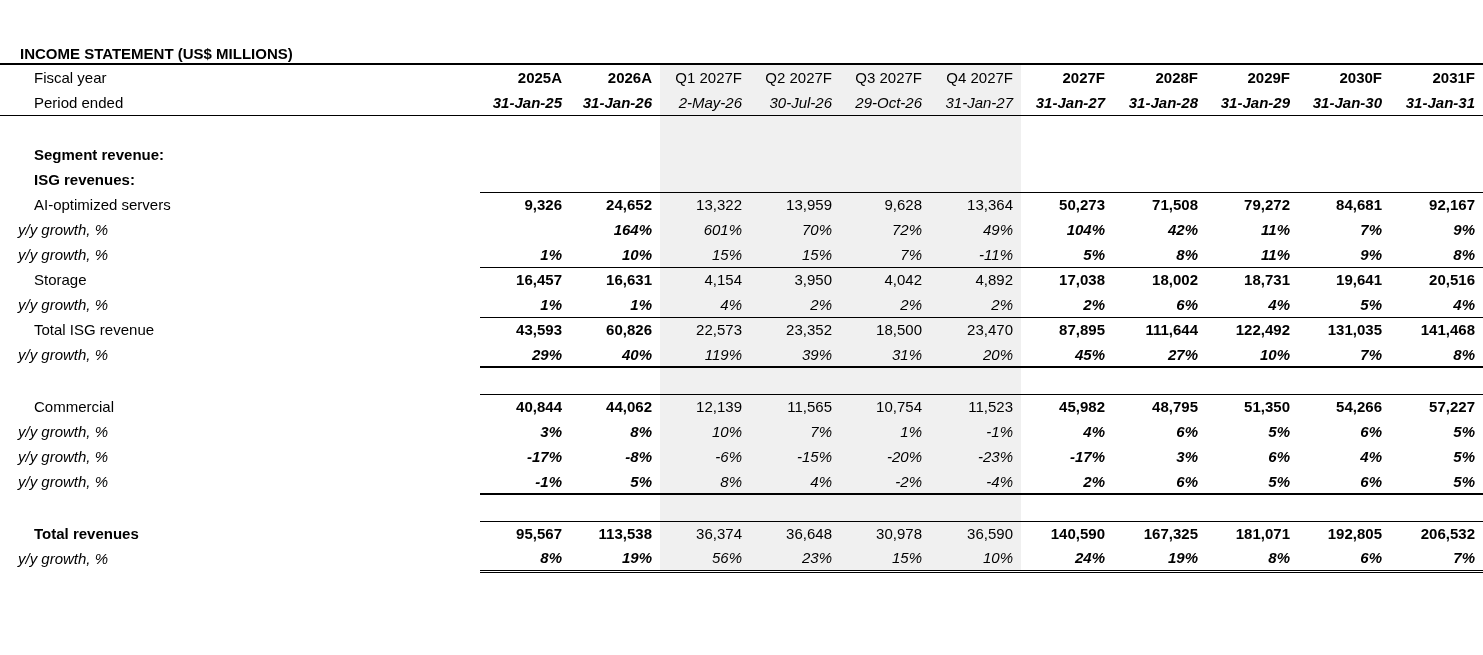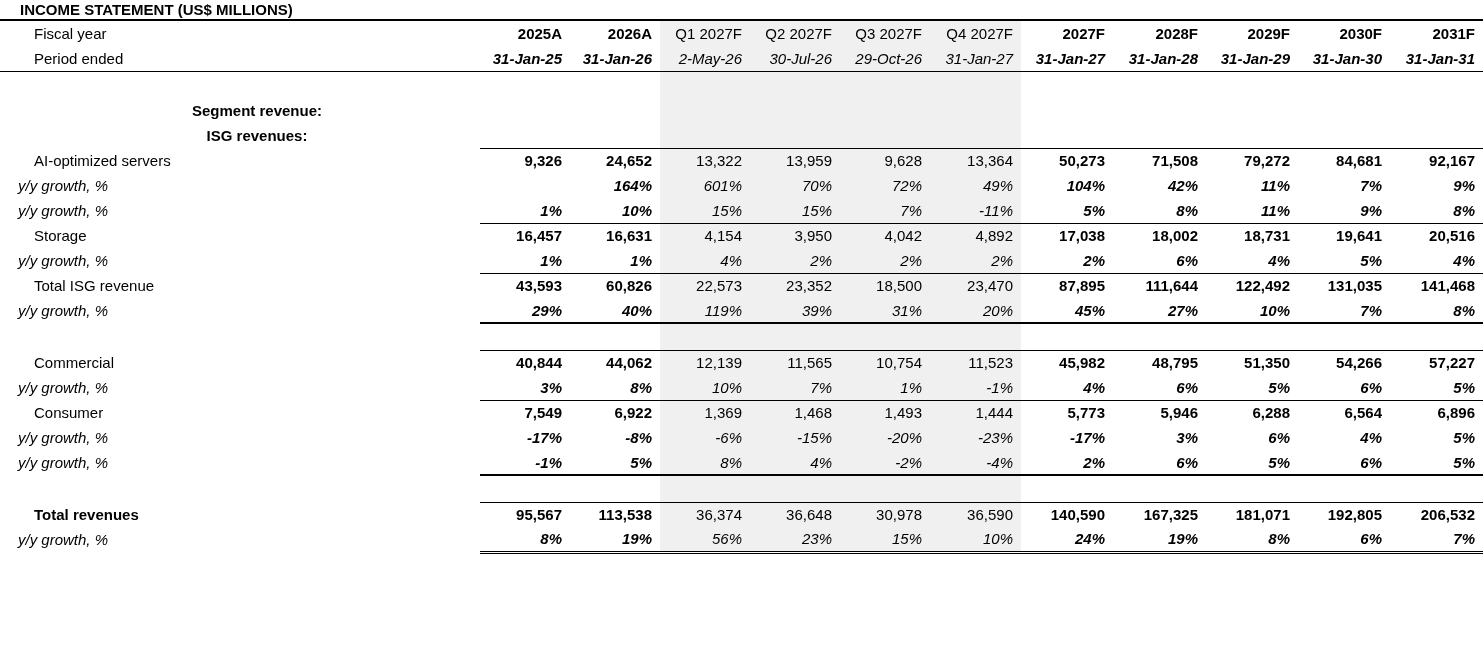--- a/index.html
+++ b/index.html
@@ -16,20 +16,21 @@
   .sheet { width: 1483px; }
 
   .title {
     box-sizing: border-box;
     height: 21px;
     line-height: 19px;
     padding-left: 20px;
     font-size: 15px;
     font-weight: 700;
     border-bottom: 2px solid var(--ink);
+    margin-top: 44px;
   }
 
   table.fin-table {
     border-collapse: collapse;
     table-layout: fixed;
     width: 1483px;
     font-size: 15px;
   }
 
   th, td {
@@ -47,21 +48,21 @@
   .q { background: var(--band); }
   
   .a { font-weight: 700; }
 
   tr.hdr-date th.v { font-style: italic; }
   tr.hdr-date th { border-bottom: 1px solid var(--ink); }
 
   tr.growth td { font-style: italic; }
   tr.growth td.lbl { padding-left: 18px; }
 
-  tr.section td.lbl { font-weight: 700; text-align: center; }
+  tr.section td.lbl { font-weight: 700; }
   tr.spacer td { height: 27px; }
 
   tr.bt  td.v { border-top: 1px solid var(--ink); }
   tr.bb2 td.v { border-bottom: 2px solid var(--ink); }
   tr.bbd td.v { border-bottom: 3px double var(--ink); }
 
   td.lbl.lb { font-weight: 700; }
 </style>
 </head>
 <body>
@@ -289,34 +290,20 @@
           <td class="v q">10%</td>
           <td class="v q">7%</td>
           <td class="v q">1%</td>
           <td class="v q">-1%</td>
           <td class="v a">4%</td>
           <td class="v a">6%</td>
           <td class="v a">5%</td>
           <td class="v a">6%</td>
           <td class="v a">5%</td>
         </tr>
-        <tr class="data bt">
-          <td class="lbl">Consumer</td>
-          <td class="v a">7,549</td>
-          <td class="v a">6,922</td>
-          <td class="v q">1,369</td>
-          <td class="v q">1,468</td>
-          <td class="v q">1,493</td>
-          <td class="v q">1,444</td>
-          <td class="v a">5,773</td>
-          <td class="v a">5,946</td>
-          <td class="v a">6,288</td>
-          <td class="v a">6,564</td>
-          <td class="v a">6,896</td>
-        </tr>
         <tr class="growth">
           <td class="lbl">y/y growth, %</td>
           <td class="v a">-17%</td>
           <td class="v a">-8%</td>
           <td class="v q">-6%</td>
           <td class="v q">-15%</td>
           <td class="v q">-20%</td>
           <td class="v q">-23%</td>
           <td class="v a">-17%</td>
           <td class="v a">3%</td>

